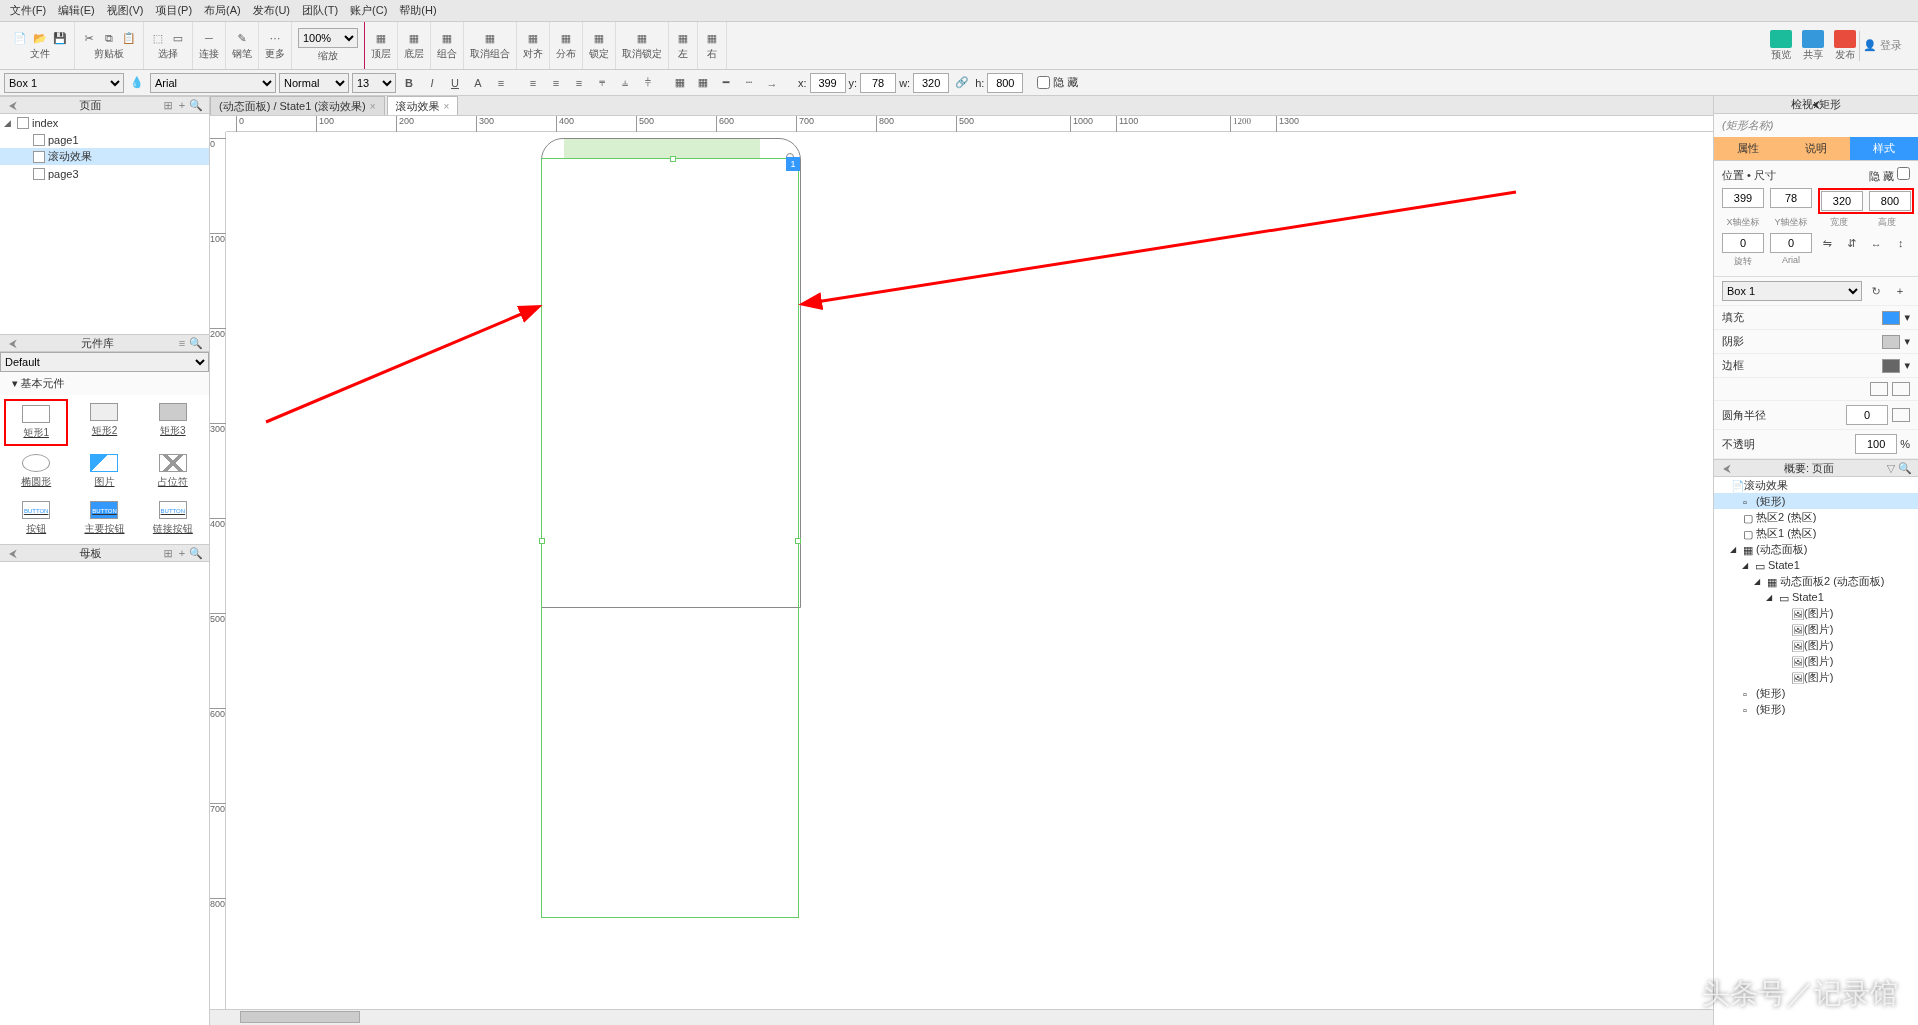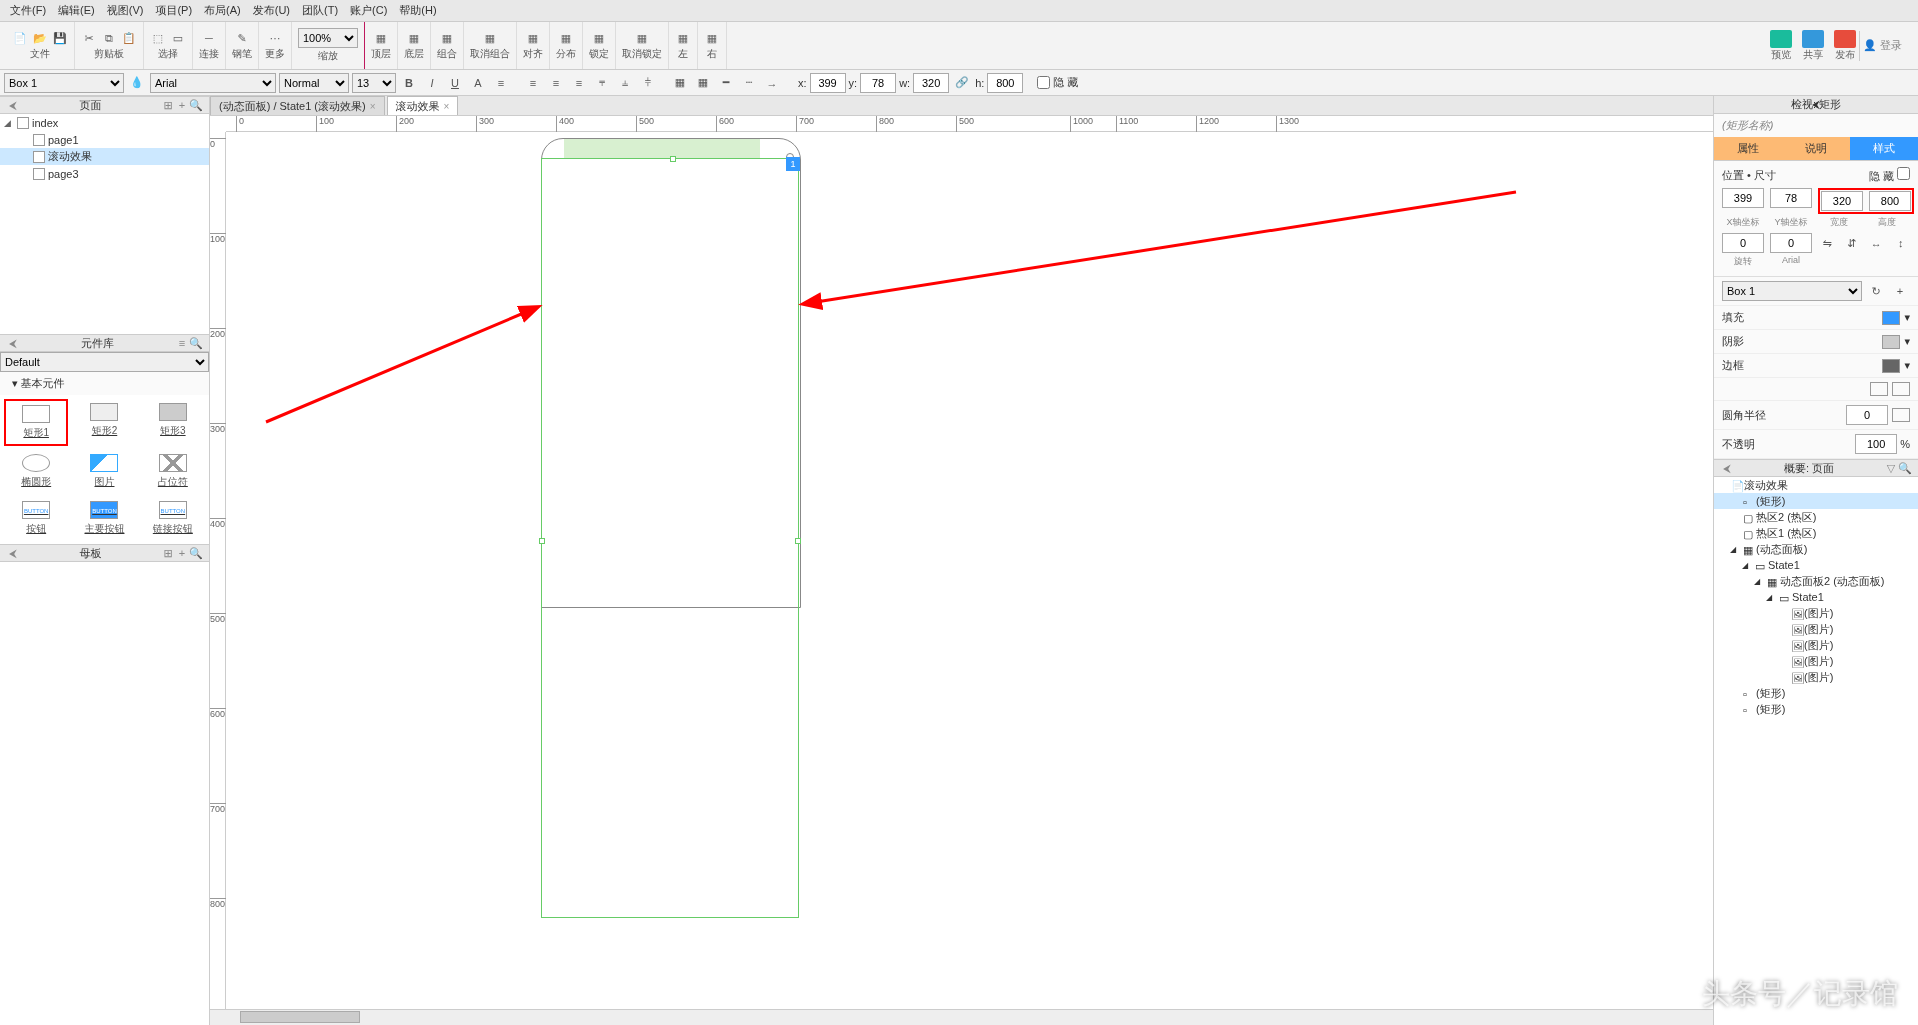--- a/index.html
+++ b/index.html
@@ -350,21 +350,21 @@
         <div class="tick" style="left: 170px;">200</div>
         <div class="tick" style="left: 250px;">300</div>
         <div class="tick" style="left: 330px;">400</div>
         <div class="tick" style="left: 410px;">500</div>
         <div class="tick" style="left: 490px;">600</div>
         <div class="tick" style="left: 570px;">700</div>
         <div class="tick" style="left: 650px;">800</div>
         <div class="tick" style="left: 730px;">500</div>
         <div class="tick" style="left: 844px;">1000</div>
         <div class="tick" style="left: 890px;">1100</div>
-        <div class="tick" style="left: 970px;">1200</div>
+        <div class="tick" style="left: 1004px; font-family: Liberation Serif, serif;">1200</div>
         <div class="tick" style="left: 1050px;">1300</div>
       </div>
     <div class="canvasrow">
       <div class="ruler-v" id="ruler-v">
           <div class="tick" style="top: 6px;">0</div>
           <div class="tick" style="top: 101px;">100</div>
           <div class="tick" style="top: 196px;">200</div>
           <div class="tick" style="top: 291px;">300</div>
           <div class="tick" style="top: 386px;">400</div>
           <div class="tick" style="top: 481px;">500</div>

